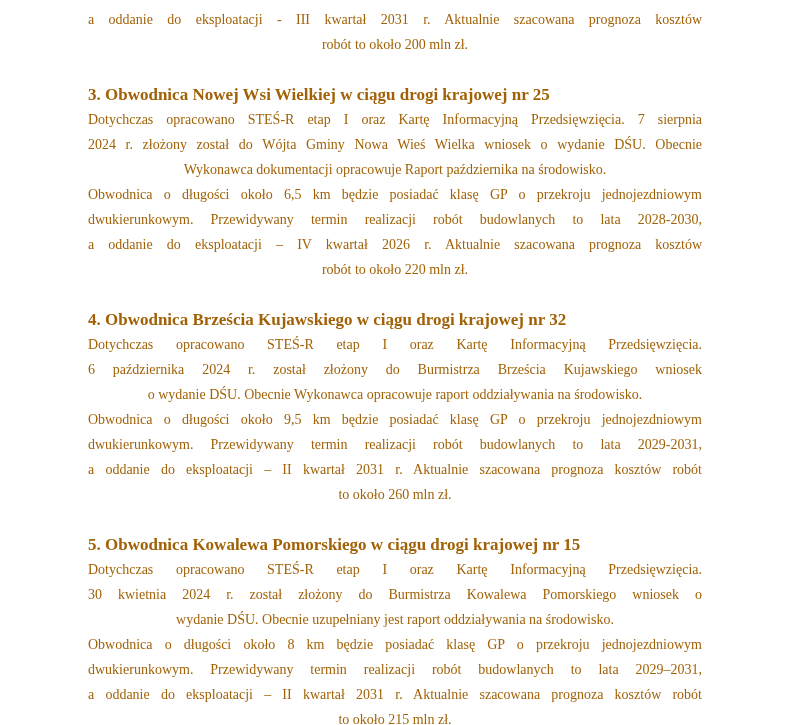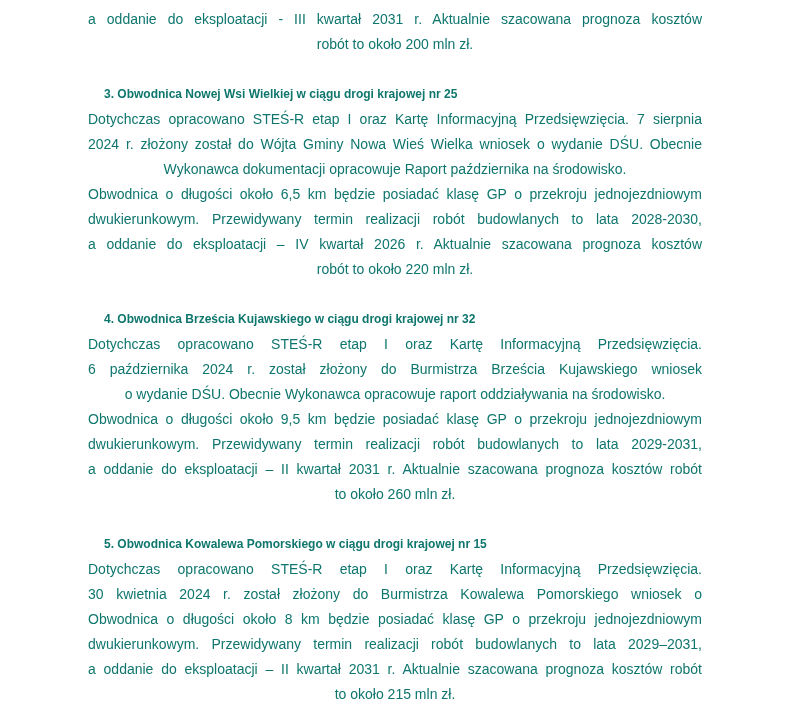--- a/index.html
+++ b/index.html
@@ -6,35 +6,35 @@
     margin: 0;
     padding: 0;
     background: #ffffff;
   }
   .page {
     position: relative;
     width: 790px;
     height: 725px;
     background: #ffffff;
     overflow: hidden;
-    font-family: Liberation Sans, sans-serif;
-    color: #0f766e;
+    font-family: Liberation Serif, serif;
+    color: #a16207;
   }
   .doc-content {
     position: absolute;
     top: 7px;
     left: 88px;
     width: 614px;
   }
   .doc-section { margin: 0; }
   .section-heading {
-    font-size: 12px;
+    font-size: 17px;
     font-weight: bold;
     line-height: 25px;
-    margin: 25px 0 0 16px;
+    margin: 25px 0 0 0;
     padding: 0;
     text-align: left;
     white-space: nowrap;
   }
   .doc-section:first-child .section-heading { display: none; }
   .paragraph {
     margin: 0;
     padding: 0;
     font-size: 14px;
     line-height: 25px;
@@ -88,20 +88,21 @@
           <span class="line justified">dwukierunkowym. Przewidywany termin realizacji robót budowlanych to lata 2029-2031,</span>
           <span class="line justified">a oddanie do eksploatacji – II kwartał 2031 r. Aktualnie szacowana prognoza kosztów robót</span>
           <span class="line">to około 260 mln zł.</span>
         </p>
       </section>
       <section class="doc-section">
     <h2 class="section-heading">5. Obwodnica Kowalewa Pomorskiego w ciągu drogi krajowej nr 15</h2>
   <p class="paragraph">
           <span class="line justified">Dotychczas opracowano STEŚ-R etap I oraz Kartę Informacyjną Przedsięwzięcia.</span>
           <span class="line justified">30 kwietnia 2024 r. został złożony do Burmistrza Kowalewa Pomorskiego wniosek o</span>
+          <span class="line">wydanie DŚU. Obecnie uzupełniany jest raport oddziaływania na środowisko.</span>
         </p>
         <p class="paragraph">
           <span class="line justified">Obwodnica o długości około 8 km będzie posiadać klasę GP o przekroju jednojezdniowym</span>
           <span class="line justified">dwukierunkowym. Przewidywany termin realizacji robót budowlanych to lata 2029–2031,</span>
           <span class="line justified">a oddanie do eksploatacji – II kwartał 2031 r. Aktualnie szacowana prognoza kosztów robót</span>
           <span class="line">to około 215 mln zł.</span>
         </p>
       </section>
     </div>
 </main>

